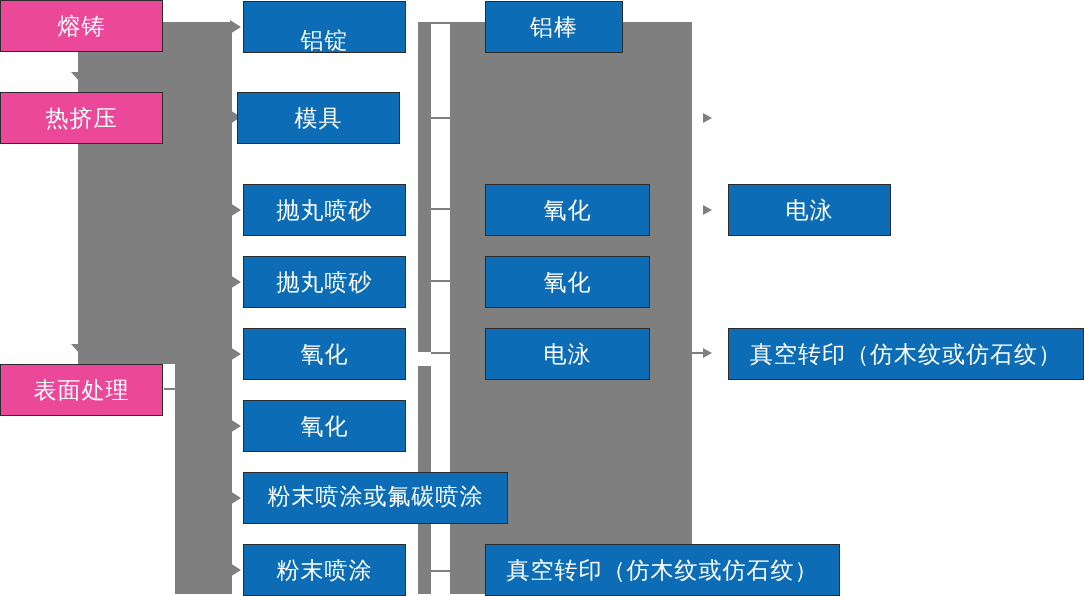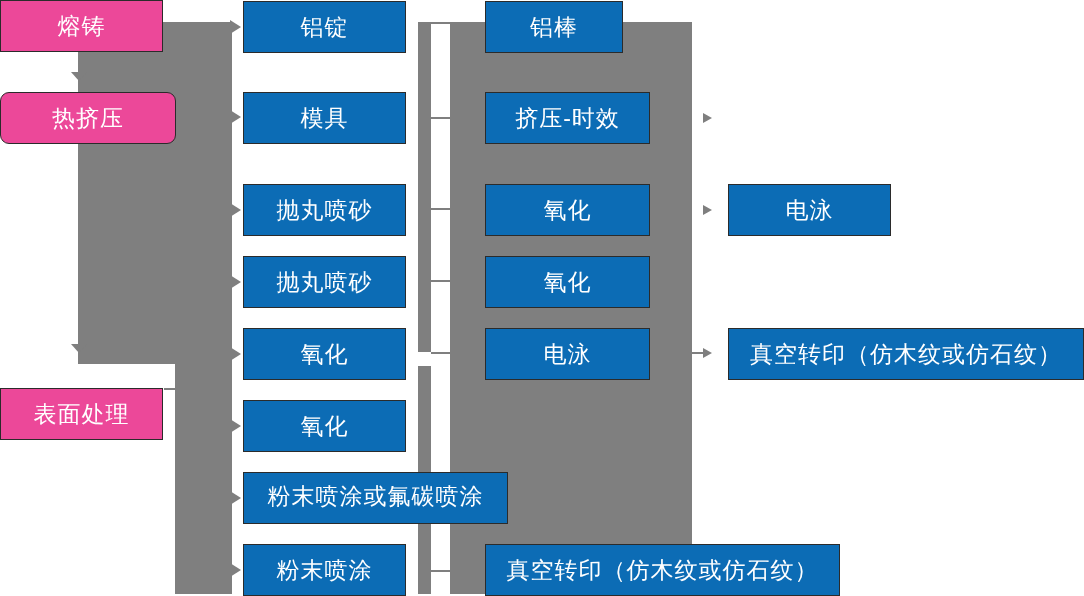--- a/index.html
+++ b/index.html
@@ -124,33 +124,33 @@
 
   <div class="arrow-r small" style="left:703px; top:113px;"></div>
   <div class="arrow-r small" style="left:703px; top:205px;"></div>
   <div class="arrow-r small" style="left:703px; top:348px;"></div>
   <div class="line-h" style="left:692px; top:352px; width:14px;"></div>
 
   <div class="box dark" style="left:0px; top:0px; width:163px; height:52px;">
     <span>熔铸</span>
   </div>
 
-  <div class="box dark" style="left:0px; top:92px; width:176px; height:52px;border-radius:9px;">
+  <div class="box dark" style="left:0px; top:92px; width:163px; height:52px;">
     <span>热挤压</span>
   </div>
 
-  <div class="box dark" style="left:0px; top:364px; width:163px; height:52px;margin-top:24px;">
+  <div class="box dark" style="left:0px; top:364px; width:163px; height:52px;">
     <span>表面处理</span>
   </div>
 
-  <div class="box mid" style="left:243px; top:1px; width:163px; height:52px;">
+  <div class="box mid" style="left:243px; top:1px; width:163px; height:52px;align-items:flex-end;">
     <span>铝锭</span>
   </div>
 
-  <div class="box mid" style="left:243px; top:92px; width:163px; height:52px;">
+  <div class="box mid" style="left:237px; top:92px; width:163px; height:52px;">
     <span>模具</span>
   </div>
 
   <div class="box mid" style="left:243px; top:184px; width:163px; height:52px;">
     <span>抛丸喷砂</span>
   </div>
 
   <div class="box mid" style="left:243px; top:256px; width:163px; height:52px;">
     <span>抛丸喷砂</span>
   </div>
@@ -168,23 +168,20 @@
   </div>
 
   <div class="box mid" style="left:243px; top:544px; width:163px; height:52px;justify-content:center;">
     <span>粉末喷涂</span>
   </div>
 
   <div class="box mid" style="left:485px; top:1px; width:138px; height:52px;">
     <span>铝棒</span>
   </div>
 
-  <div class="box mid" style="left:485px; top:92px; width:165px; height:52px;">
-    <span>挤压-时效</span>
-  </div>
 
   <div class="box mid" style="left:485px; top:184px; width:165px; height:52px;">
     <span>氧化</span>
   </div>
 
   <div class="box mid" style="left:485px; top:256px; width:165px; height:52px;">
     <span>氧化</span>
   </div>
 
   <div class="box mid" style="left:485px; top:328px; width:165px; height:52px;">

